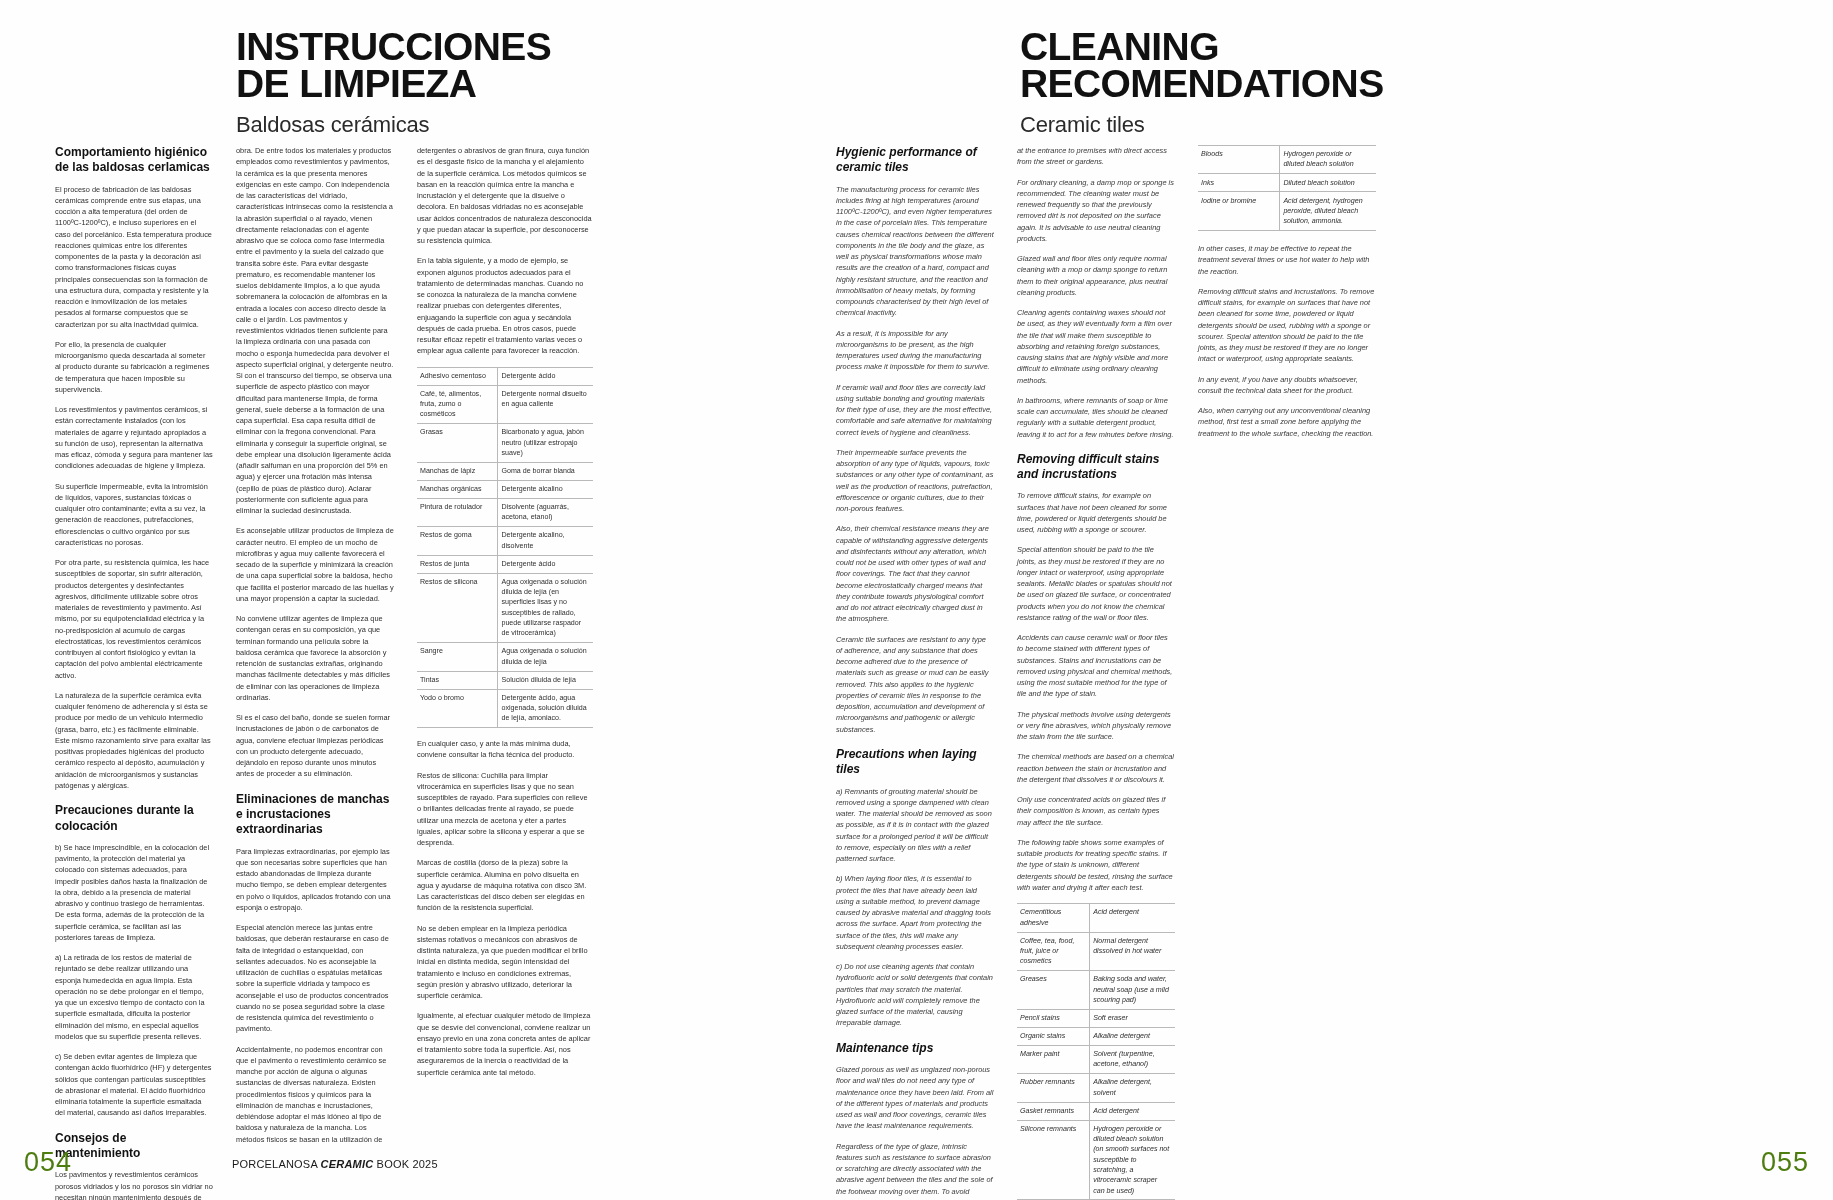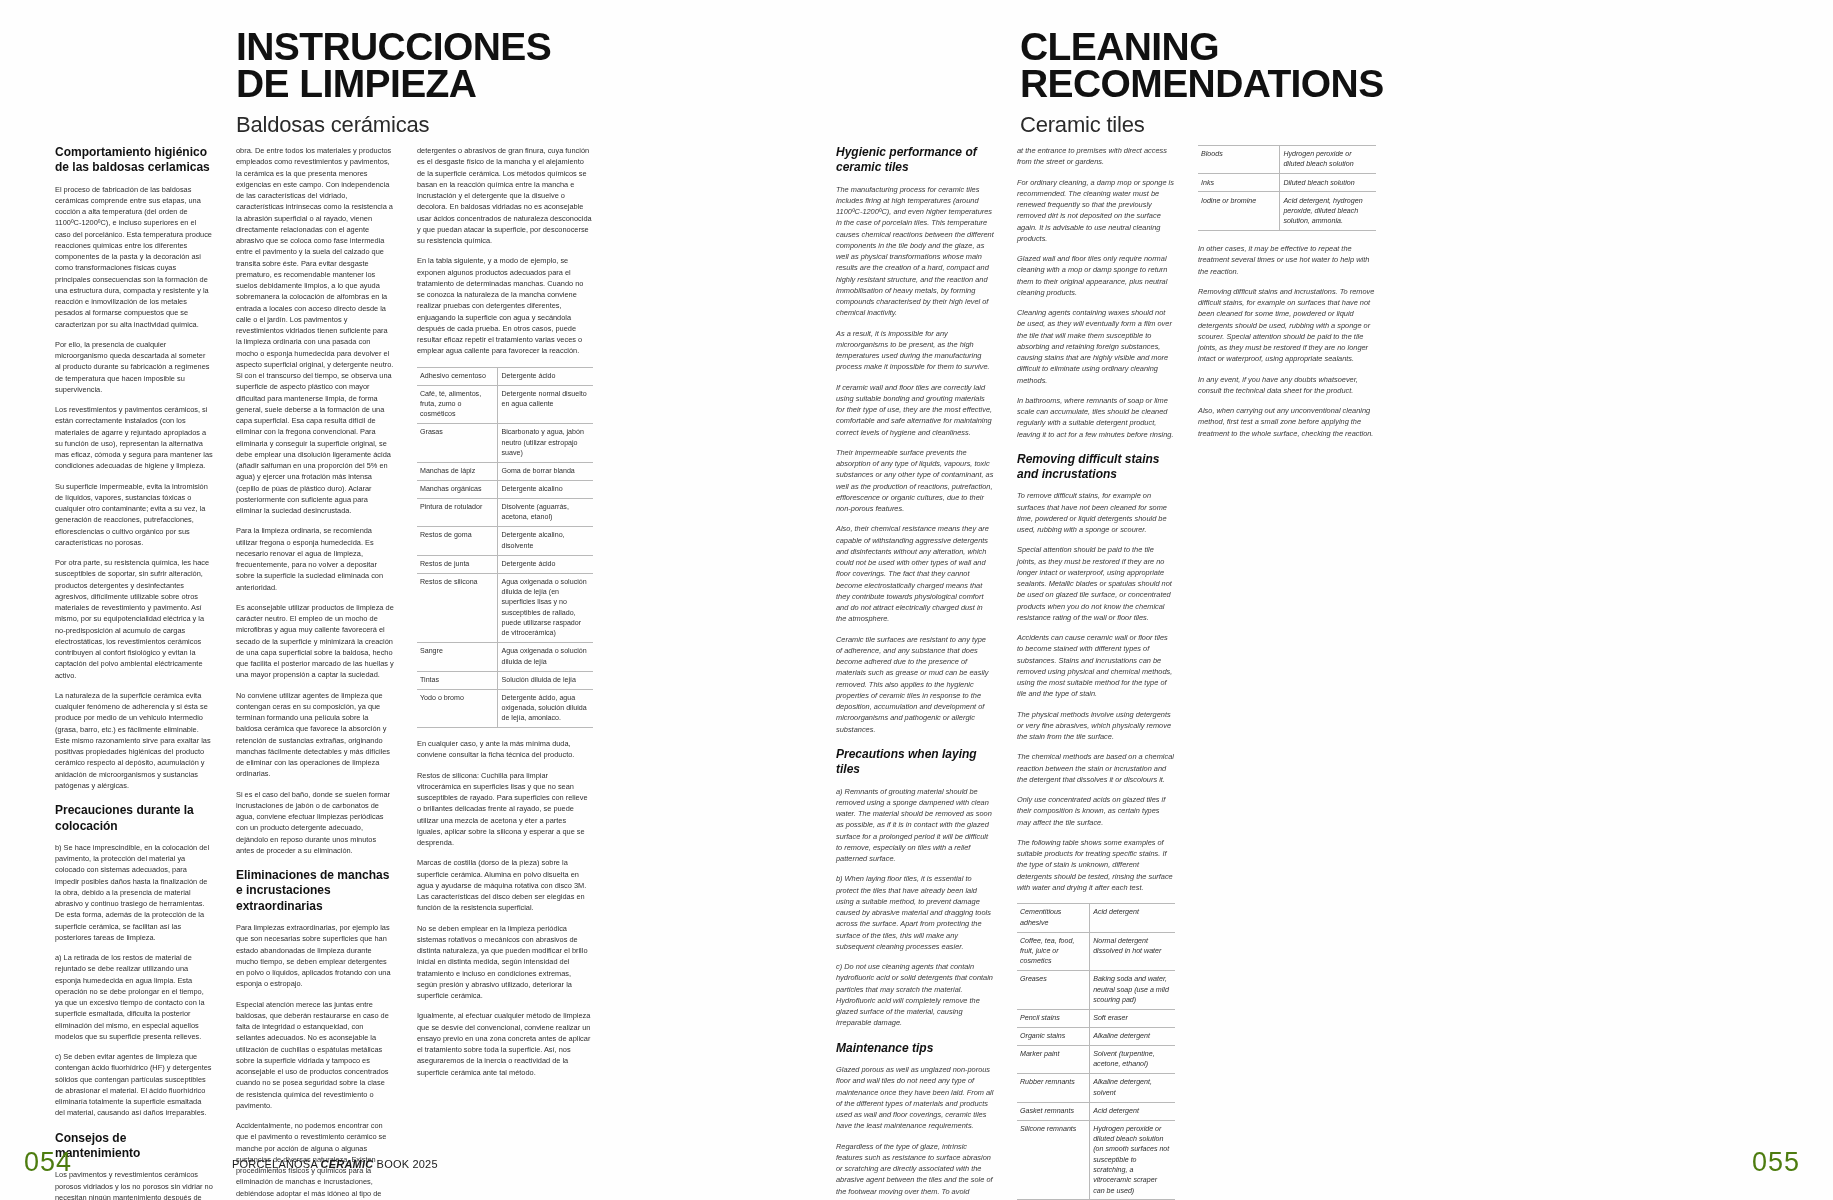--- a/index.html
+++ b/index.html
@@ -88,21 +88,21 @@
   .folio {
     position: absolute;
     bottom: 22px;
     font-size: 27px;
     font-weight: 300;
     color: #4d7c0f;
     letter-spacing: 1px;
     font-family: "Liberation Sans", sans-serif;
   }
   .folio.left { left: 24px; }
-  .folio.right { right: 33px; }
+  .folio.right { right: 24px; }
   .brandline {
     position: absolute;
     bottom: 30px;
     left: 232px;
     font-size: 11px;
     letter-spacing: 0.2px;
     color: #1a1a1a;
     white-space: nowrap;
   }
   .brandline .em { font-weight: 700; font-style: italic; }
@@ -138,21 +138,20 @@
       <h3 class="sec">Precauciones durante la colocación</h3>
       <p>b) Se hace imprescindible, en la colocación del pavimento, la protección del material ya colocado con sistemas adecuados, para impedir posibles daños hasta la finalización de la obra, debido a la presencia de material abrasivo y continuo trasiego de herramientas. De esta forma, además de la protección de la superficie cerámica, se facilitan así las posteriores tareas de limpieza.</p>
       <p>a) La retirada de los restos de material de rejuntado se debe realizar utilizando una esponja humedecida en agua limpia. Esta operación no se debe prolongar en el tiempo, ya que un excesivo tiempo de contacto con la superficie esmaltada, dificulta la posterior eliminación del mismo, en especial aquellos modelos que su superficie presenta relieves.</p>
       <p>c) Se deben evitar agentes de limpieza que contengan ácido fluorhídrico (HF) y detergentes sólidos que contengan partículas susceptibles de abrasionar el material. El ácido fluorhídrico eliminaría totalmente la superficie esmaltada del material, causando así daños irreparables.</p>
       <h3 class="sec">Consejos de mantenimiento</h3>
       <p>Los pavimentos y revestimientos cerámicos porosos vidriados y los no porosos sin vidriar no necesitan ningún mantenimiento después de concluir todas las operaciones de puesta en</p>
     </div>
 
     <div class="col" style="left:236px; top:145px; width:158px;">
       <p>obra. De entre todos los materiales y productos empleados como revestimientos y pavimentos, la cerámica es la que presenta menores exigencias en este campo. Con independencia de las características del vidriado, características intrínsecas como la resistencia a la abrasión superficial o al rayado, vienen directamente relacionadas con el agente abrasivo que se coloca como fase intermedia entre el pavimento y la suela del calzado que transita sobre éste. Para evitar desgaste prematuro, es recomendable mantener los suelos debidamente limpios, a lo que ayuda sobremanera la colocación de alfombras en la entrada a locales con acceso directo desde la calle o el jardín. Los pavimentos y revestimientos vidriados tienen suficiente para la limpieza ordinaria con una pasada con mocho o esponja humedecida para devolver el aspecto superficial original, y detergente neutro. Si con el transcurso del tiempo, se observa una superficie de aspecto plástico con mayor dificultad para mantenerse limpia, de forma general, suele deberse a la formación de una capa superficial. Esa capa resulta difícil de eliminar con la fregona convencional. Para eliminarla y conseguir la superficie original, se debe emplear una disolución ligeramente ácida (añadir salfuman en una proporción del 5% en agua) y ejercer una frotación más intensa (cepillo de púas de plástico duro). Aclarar posteriormente con suficiente agua para eliminar la suciedad desincrustada.</p>
-      <p>Para la limpieza ordinaria, se recomienda utilizar fregona o esponja humedecida. Es necesario renovar el agua de limpieza, frecuentemente, para no volver a depositar sobre la superficie la suciedad eliminada con anterioridad.</p>
       <p>Es aconsejable utilizar productos de limpieza de carácter neutro. El empleo de un mocho de microfibras y agua muy caliente favorecerá el secado de la superficie y minimizará la creación de una capa superficial sobre la baldosa, hecho que facilita el posterior marcado de las huellas y una mayor propensión a captar la suciedad.</p>
       <p>No conviene utilizar agentes de limpieza que contengan ceras en su composición, ya que terminan formando una película sobre la baldosa cerámica que favorece la absorción y retención de sustancias extrañas, originando manchas fácilmente detectables y más difíciles de eliminar con las operaciones de limpieza ordinarias.</p>
       <p>Si es el caso del baño, donde se suelen formar incrustaciones de jabón o de carbonatos de agua, conviene efectuar limpiezas periódicas con un producto detergente adecuado, dejándolo en reposo durante unos minutos antes de proceder a su eliminación.</p>
       <h3 class="sec">Eliminaciones de manchas e incrustaciones extraordinarias</h3>
       <p>Para limpiezas extraordinarias, por ejemplo las que son necesarias sobre superficies que han estado abandonadas de limpieza durante mucho tiempo, se deben emplear detergentes en polvo o líquidos, aplicados frotando con una esponja o estropajo.</p>
       <p>Especial atención merece las juntas entre baldosas, que deberán restaurarse en caso de falta de integridad o estanqueidad, con sellantes adecuados. No es aconsejable la utilización de cuchillas o espátulas metálicas sobre la superficie vidriada y tampoco es aconsejable el uso de productos concentrados cuando no se posea seguridad sobre la clase de resistencia química del revestimiento o pavimento.</p>
       <p>Accidentalmente, no podemos encontrar con que el pavimento o revestimiento cerámico se manche por acción de alguna o algunas sustancias de diversas naturaleza. Existen procedimientos físicos y químicos para la eliminación de manchas e incrustaciones, debiéndose adoptar el más idóneo al tipo de baldosa y naturaleza de la mancha. Los métodos físicos se basan en la utilización de</p>
     </div>
 
     <div class="col" style="left:417px; top:145px; width:176px;">

